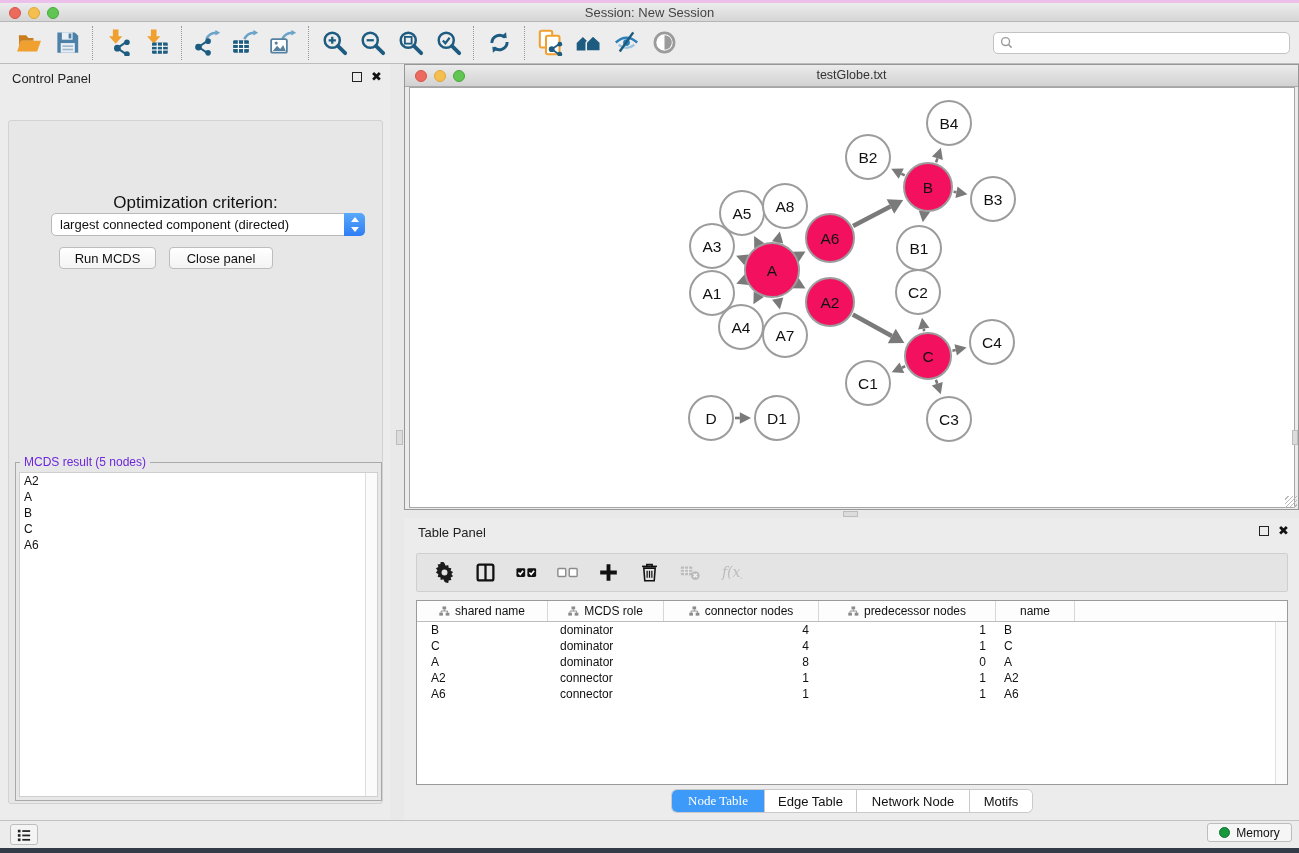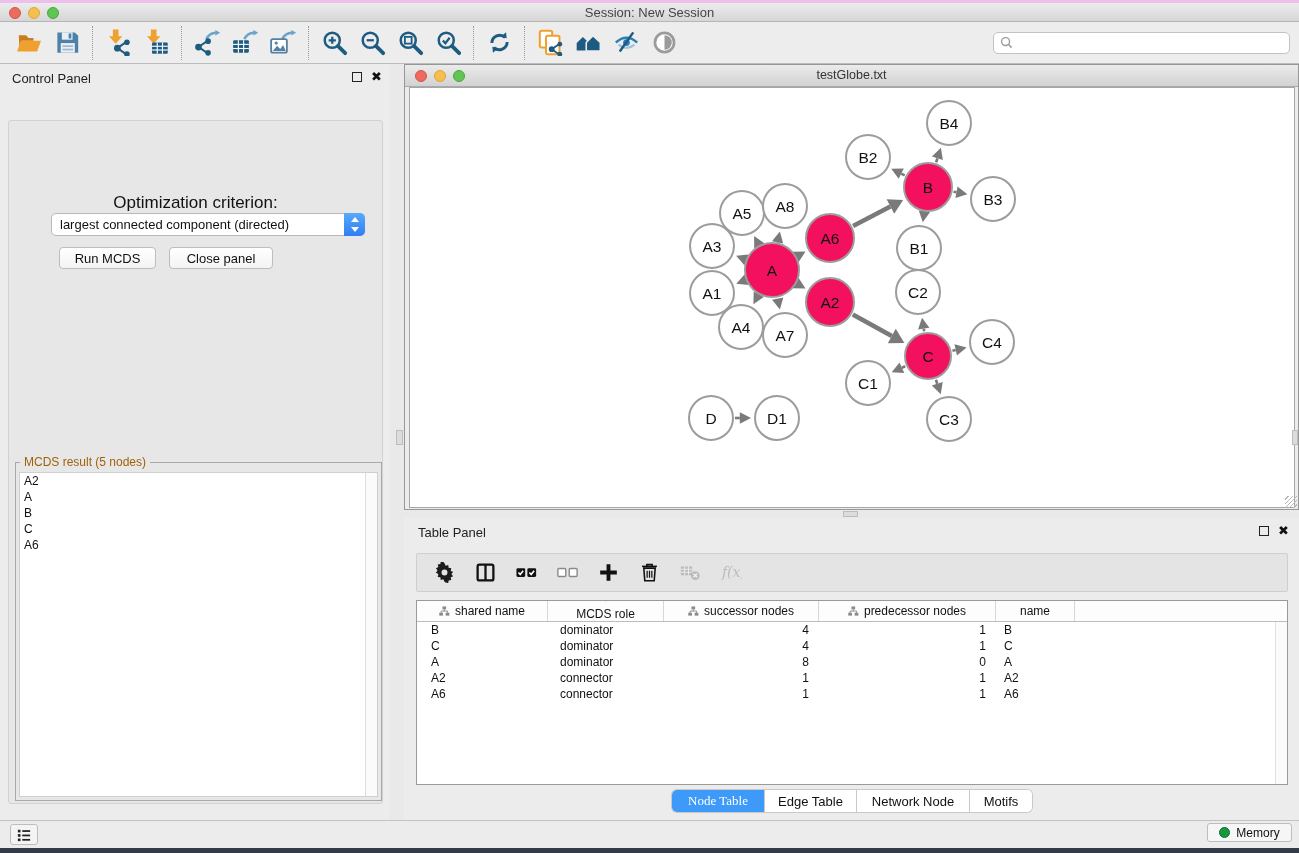--- a/index.html
+++ b/index.html
@@ -52,21 +52,21 @@
   .dropdown .dd-text { flex:1; font-size:13px; color:#111; padding-left:8px; white-space:nowrap; }
   .dd-step { width:21px; height:23px; margin-right:-1px; border-radius:0 5px 5px 0;
     background:linear-gradient(#59a9fb,#2e7ef5); position:relative; }
   .dd-step i { position:absolute; left:50%; transform:translateX(-50%); width:0; height:0;
     border-left:4px solid transparent; border-right:4px solid transparent; }
   .dd-step i.up { top:4px; border-bottom:5px solid #fff; }
   .dd-step i.dn { bottom:4px; border-top:5px solid #fff; }
   .btn { position:absolute; height:22px; background:linear-gradient(#ffffff,#f3f3f3); border:1px solid #bdbdbd;
     border-radius:4px; font-size:13px; color:#111; display:flex; align-items:center; justify-content:center; cursor:pointer; }
   .groupbox { position:absolute; left:14px; top:398px; width:367px; height:339px; border:1px solid #a9a9a9; }
-  .groupbox .legend { position:absolute; left:4px; top:-8px; background:#e7e7e7; padding:0 4px; font-size:12px; color:#a16207; }
+  .groupbox .legend { position:absolute; left:4px; top:-8px; background:#e7e7e7; padding:0 4px; font-size:12px; color:#6d28d9; }
   .resultlist { position:absolute; left:3px; top:9px; right:3px; bottom:3px; background:#fff;
     border:1px solid #cfcfcf; overflow:hidden; }
   .resultlist .scrolltrack { position:absolute; right:0; top:0; bottom:0; width:12px; background:#fbfbfb;
     border-left:1px solid #ddd; }
   .resultlist .item { font-size:12px; color:#111; height:16px; line-height:16px; padding-left:4px; }
 
   
   .net-window { position:absolute; left:404px; top:64px; width:895px; height:446px; background:#ececec;
     border:1px solid #979797; }
   .net-titlebar { position:absolute; left:0; top:0; right:0; height:22px;
@@ -489,41 +489,41 @@
             <svg viewBox="0 0 12 12">
               <g fill="#8a8a8a">
                 <rect x="3.8" y="0.5" width="4" height="3.2"></rect>
                 <rect x="0.3" y="7.3" width="4" height="3.2"></rect>
                 <rect x="7.3" y="7.3" width="4" height="3.2"></rect>
               </g>
               <path d="M5.8 3.7v1.8M2.3 7.3V5.5h7v1.8" stroke="#8a8a8a" fill="none"></path>
             </svg>
             <span>shared name</span>
           </div>
-          <div class="dt-hcell" style="width: 116px; flex-direction: column;">
+          <div class="dt-hcell" style="width: 116px;">
             <svg viewBox="0 0 12 12">
               <g fill="#8a8a8a">
                 <rect x="3.8" y="0.5" width="4" height="3.2"></rect>
                 <rect x="0.3" y="7.3" width="4" height="3.2"></rect>
                 <rect x="7.3" y="7.3" width="4" height="3.2"></rect>
               </g>
               <path d="M5.8 3.7v1.8M2.3 7.3V5.5h7v1.8" stroke="#8a8a8a" fill="none"></path>
             </svg>
             <span>MCDS role</span>
           </div>
           <div class="dt-hcell" style="width: 155px;">
             <svg viewBox="0 0 12 12">
               <g fill="#8a8a8a">
                 <rect x="3.8" y="0.5" width="4" height="3.2"></rect>
                 <rect x="0.3" y="7.3" width="4" height="3.2"></rect>
                 <rect x="7.3" y="7.3" width="4" height="3.2"></rect>
               </g>
               <path d="M5.8 3.7v1.8M2.3 7.3V5.5h7v1.8" stroke="#8a8a8a" fill="none"></path>
             </svg>
-            <span>successor nodes</span>
+            <span>connector nodes</span>
           </div>
           <div class="dt-hcell" style="width: 177px;">
             <svg viewBox="0 0 12 12">
               <g fill="#8a8a8a">
                 <rect x="3.8" y="0.5" width="4" height="3.2"></rect>
                 <rect x="0.3" y="7.3" width="4" height="3.2"></rect>
                 <rect x="7.3" y="7.3" width="4" height="3.2"></rect>
               </g>
               <path d="M5.8 3.7v1.8M2.3 7.3V5.5h7v1.8" stroke="#8a8a8a" fill="none"></path>
             </svg>

